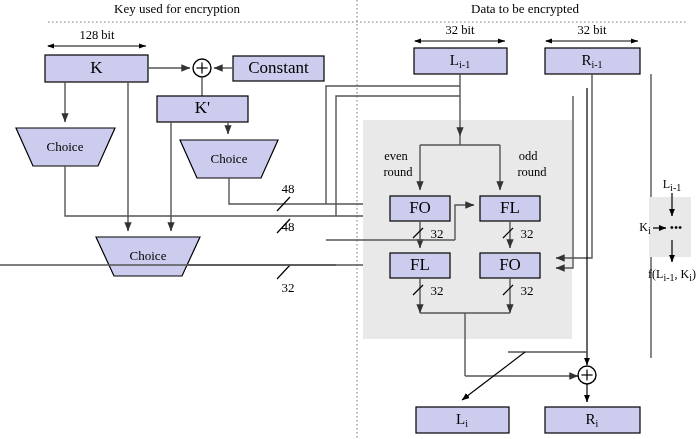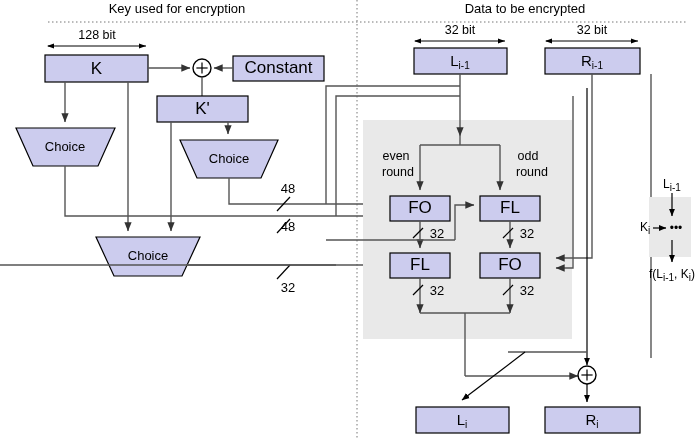--- a/index.html
+++ b/index.html
@@ -1,18 +1,18 @@
 <!DOCTYPE html>
 <html><head>
 <meta charset="utf-8">
 <style>
   html,body{margin:0;padding:0;background:#ffffff;}
   body{width:700px;height:439px;overflow:hidden;
        font-family:"Liberation Sans","DejaVu Sans",sans-serif;}
-  #stage{position:relative;width:676px;height:439px;}
+  #stage{position:relative;width:676px;height:439px;font-family:Liberation Serif, serif;}
   svg{position:absolute;left:0;top:0;}
   .ttl{font-size:13px;fill:#000;text-anchor:middle;}
   .boxtxt{font-size:17px;fill:#000;text-anchor:middle;dominant-baseline:middle;}
   .boxtxt-sm{font-size:15px;fill:#000;text-anchor:middle;dominant-baseline:middle;}
   .chtxt{font-size:13px;fill:#000;text-anchor:middle;dominant-baseline:middle;}
   .dim{font-size:12.5px;fill:#000;text-anchor:middle;}
   .bw{font-size:13px;fill:#000;text-anchor:middle;}
   .rnd{font-size:12.5px;fill:#000;text-anchor:middle;}
   .leg{font-size:12px;fill:#000;text-anchor:middle;}
   .sub{font-size:10px;}

